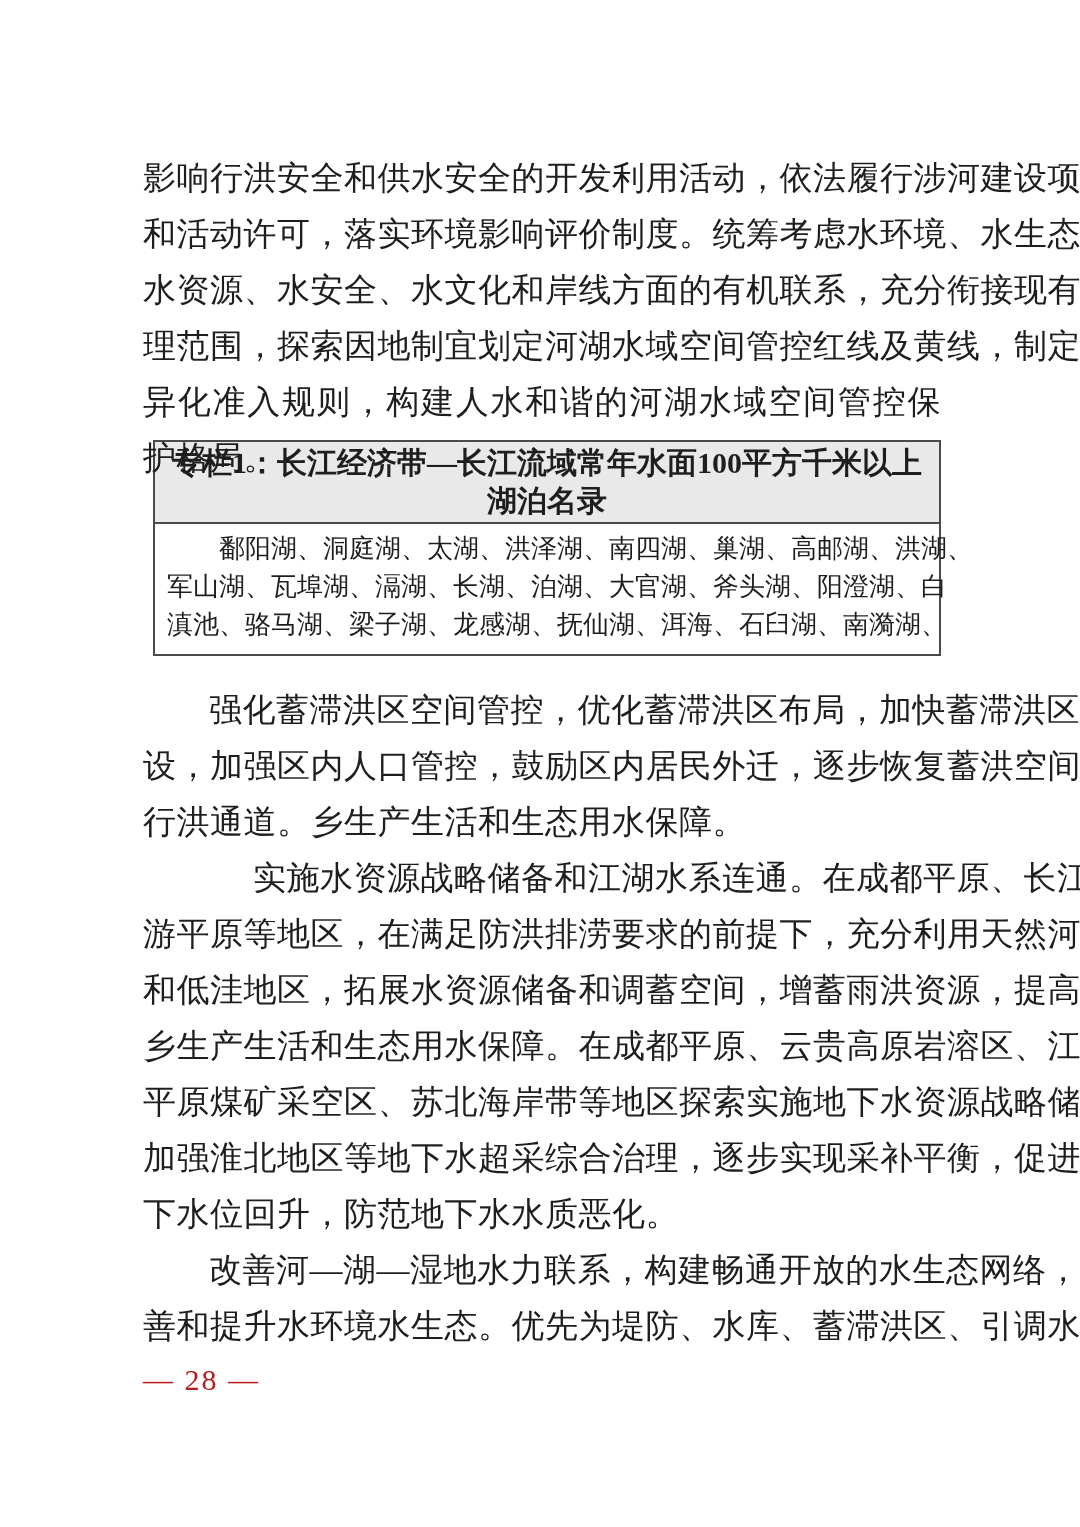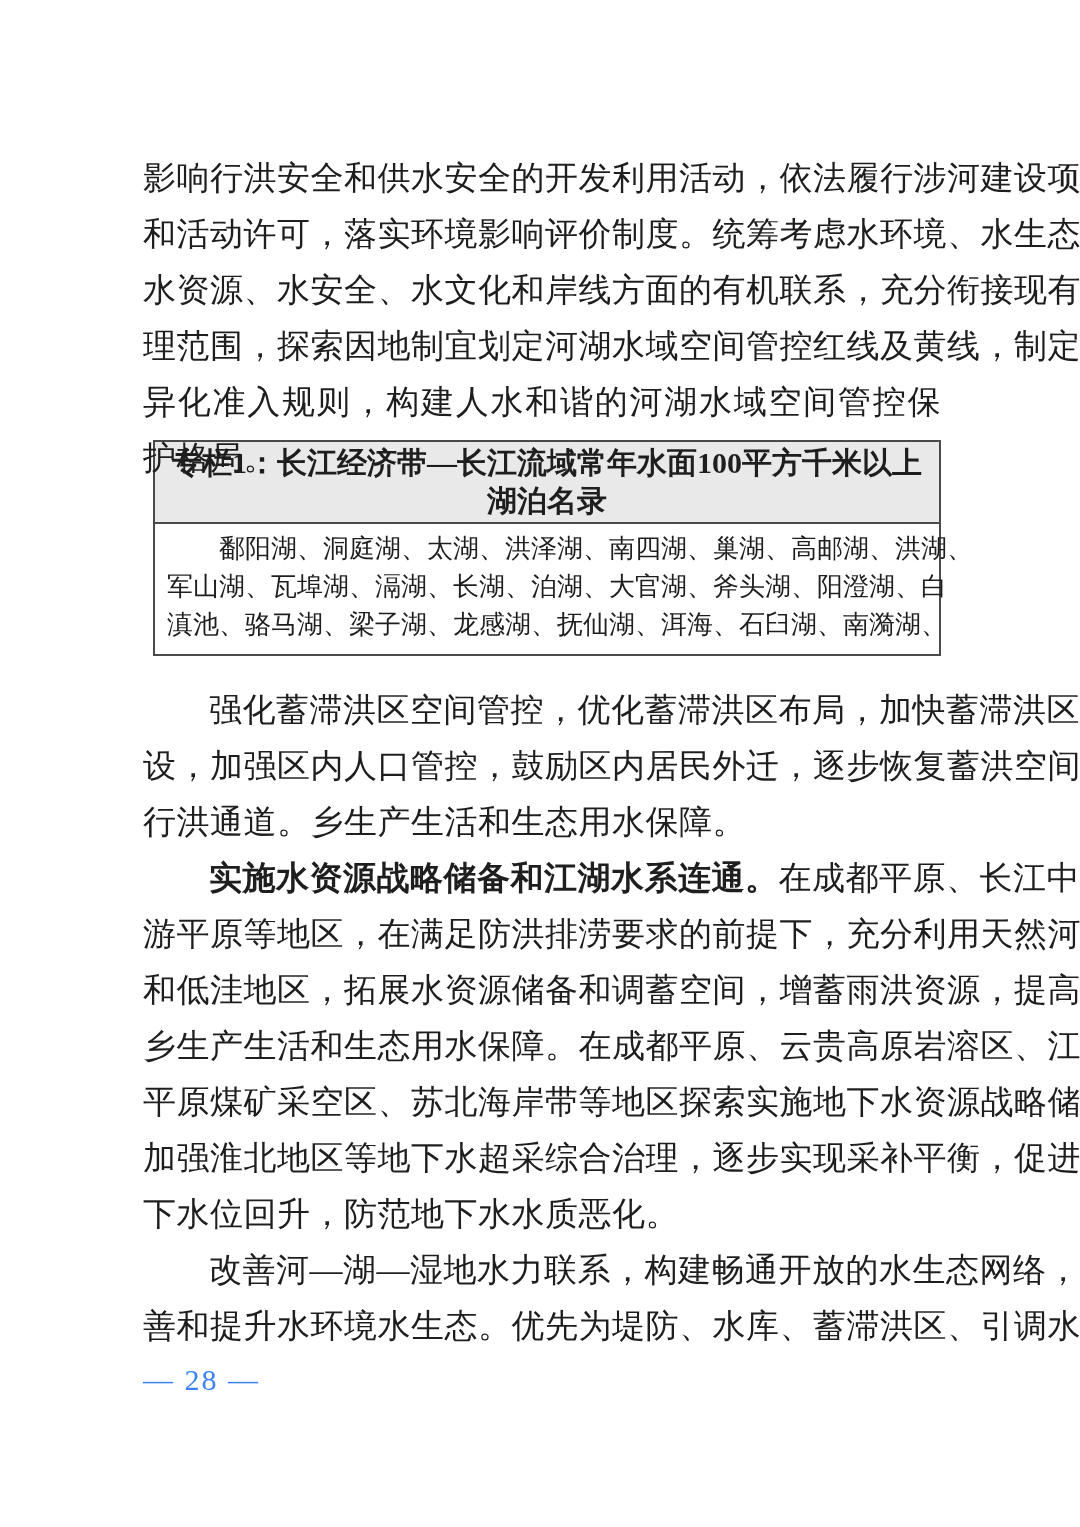--- a/index.html
+++ b/index.html
@@ -34,21 +34,21 @@
     text-align-last: justify;
     white-space: nowrap;
     letter-spacing: 0.5px;
     color: #1e1e1e;
   }
   .tline.last {
     text-align-last: left;
     white-space: normal;
   }
   .tline.indent { text-indent: 2em; }
-  .bold { font-weight: bold; }
+  .bold { font-weight: normal; margin-left: 44px; }
 
   
   .column-box {
     margin: 10px 0 0 10px;
     width: 788px;
     border: 2px solid #4a4a4a;
     background: #ffffff;
   }
   .column-box-header {
     background: #e9e9e9;
@@ -77,21 +77,21 @@
   }
   .bline.indent { text-indent: 2em; }
 
   .gap-after-box { height: 26px; }
 
   .footer {
     position: absolute;
     left: 143px;
     top: 1363px;
     font-size: 30px;
-    color: #3b82f6;
+    color: #b91c1c;
     letter-spacing: 2px;
   }
 </style>
 </head>
 <body>
 
 <div class="page">
   <div class="content">
 
     <div>

